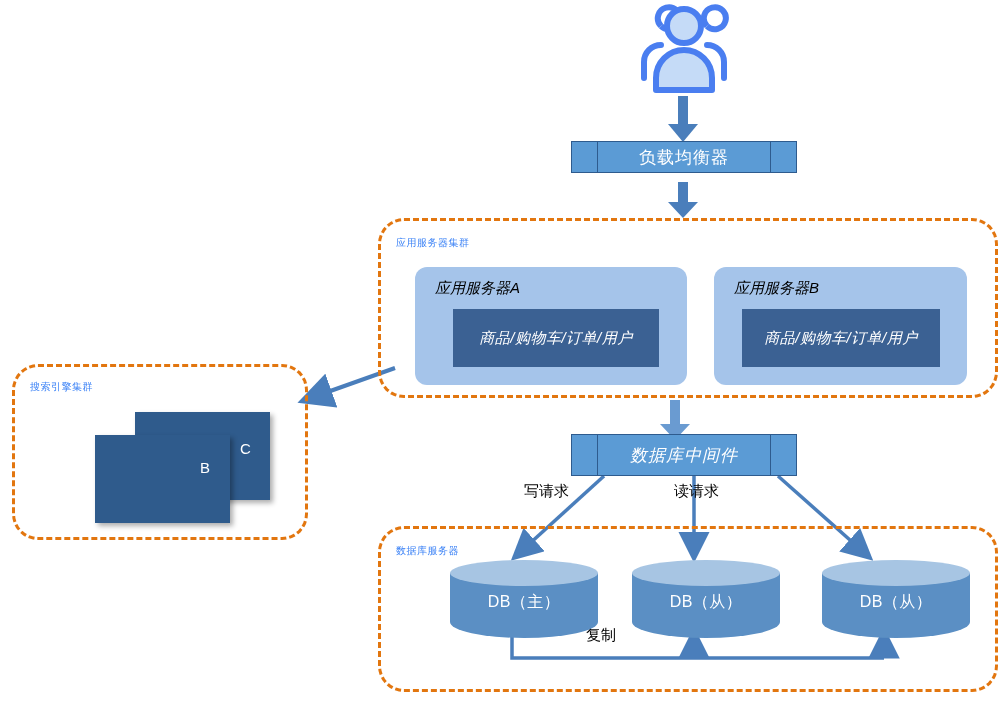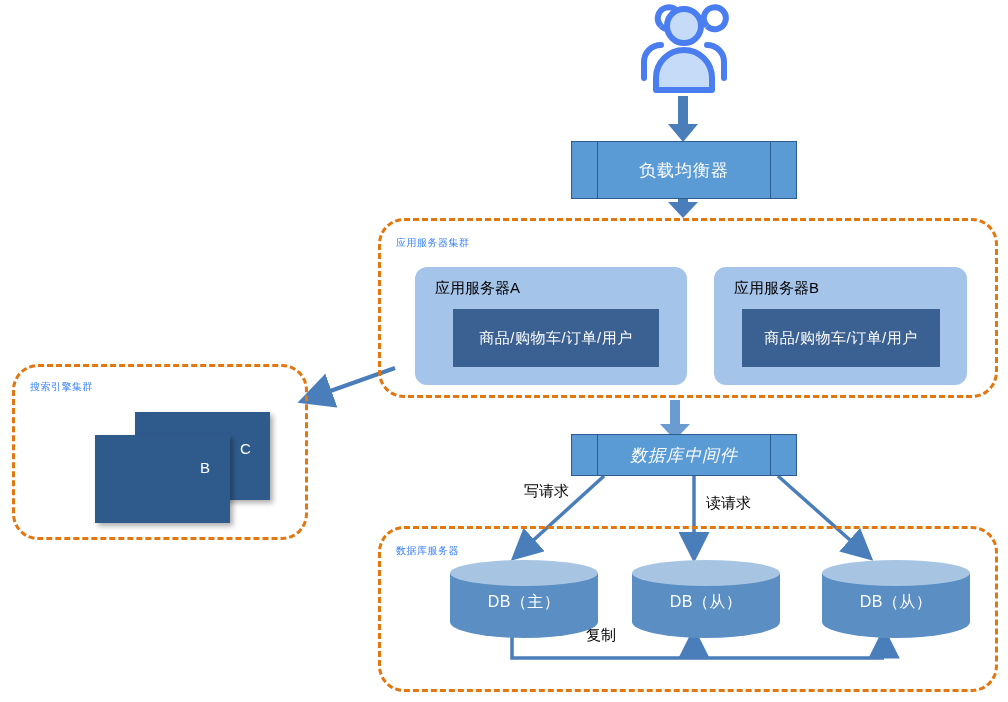--- a/index.html
+++ b/index.html
@@ -46,20 +46,21 @@
     display:flex;align-items:center;justify-content:center;
     color:#fff;font-size:17px;letter-spacing:1px;
   }
 
   
   .appsrv{
     position:absolute;
     background:#a5c4ea;
     border-radius:12px;
     box-sizing:border-box;
+    font-style:italic;
   }
   .appsrv .title{
     position:absolute;left:20px;top:12px;
     font-size:15px;color:#000;white-space:nowrap;
   }
   .appsrv .inner{
     position:absolute;
     background:#3b6193;
     display:flex;align-items:center;justify-content:center;
     color:#fff;font-size:15px;letter-spacing:.5px;
@@ -156,21 +157,21 @@
 
       <path d="M77,22 a11,11 0 1,1 0.1,0.1" fill="none" stroke="#4a7ef0" stroke-width="6"></path>
       <path d="M94,74 v-16 a17,17 0 0,0 -17,-17" fill="none" stroke="#4a7ef0" stroke-width="6" stroke-linecap="round"></path>
 
       <circle cx="54" cy="22" r="17" fill="#c5dbf7" stroke="#4a7ef0" stroke-width="6"></circle>
 
       <path d="M26,86 v-12 a28,28 0 0,1 56,0 v12 z" fill="#c5dbf7" stroke="#4a7ef0" stroke-width="6" stroke-linejoin="round"></path>
     </svg>
   </div>
 
-  <div class="bar" style="left:571px;top:141px;width:226px;height:58px;">
+  <div class="bar" style="left:571px;top:141px;width:226px;height:32px;">
     <div class="seg"></div>
     <div class="mid">负载均衡器</div>
     <div class="seg last"></div>
   </div>
 
   <div class="cluster" style="left:378px;top:218px;width:620px;height:180px;"></div>
   <div class="cluster-label" style="left:396px;top:236px;">应用服务器集群</div>
 
   <div class="appsrv" style="left:415px;top:267px;width:272px;height:118px;">
     <div class="title">应用服务器A</div>
@@ -194,21 +195,21 @@
   </div>
 
 
   <div class="bar" style="left:571px;top:434px;width:226px;height:42px;font-style:italic;">
     <div class="seg"></div>
     <div class="mid">数据库中间件</div>
     <div class="seg last"></div>
   </div>
 
   <div class="edge-label" style="left:524px;top:482px;">写请求</div>
-  <div class="edge-label" style="left:706px;top:482px;margin-top:12px;">读请求</div>
+  <div class="edge-label" style="left:674px;top:482px;">读请求</div>
   <div class="edge-label" style="left:586px;top:626px;">复制</div>
 
   <div class="cluster" style="left:378px;top:526px;width:620px;height:166px;"></div>
   <div class="cluster-label" style="left:396px;top:544px;">数据库服务器</div>
 
   <div class="cyl" style="left:450px;top:560px;width:124px;height:78px;">
     <div class="body" style="height:65px;"></div>
     <div class="top"></div>
     <div class="lbl" style="top:32px;">DB（主）</div>
   </div>

